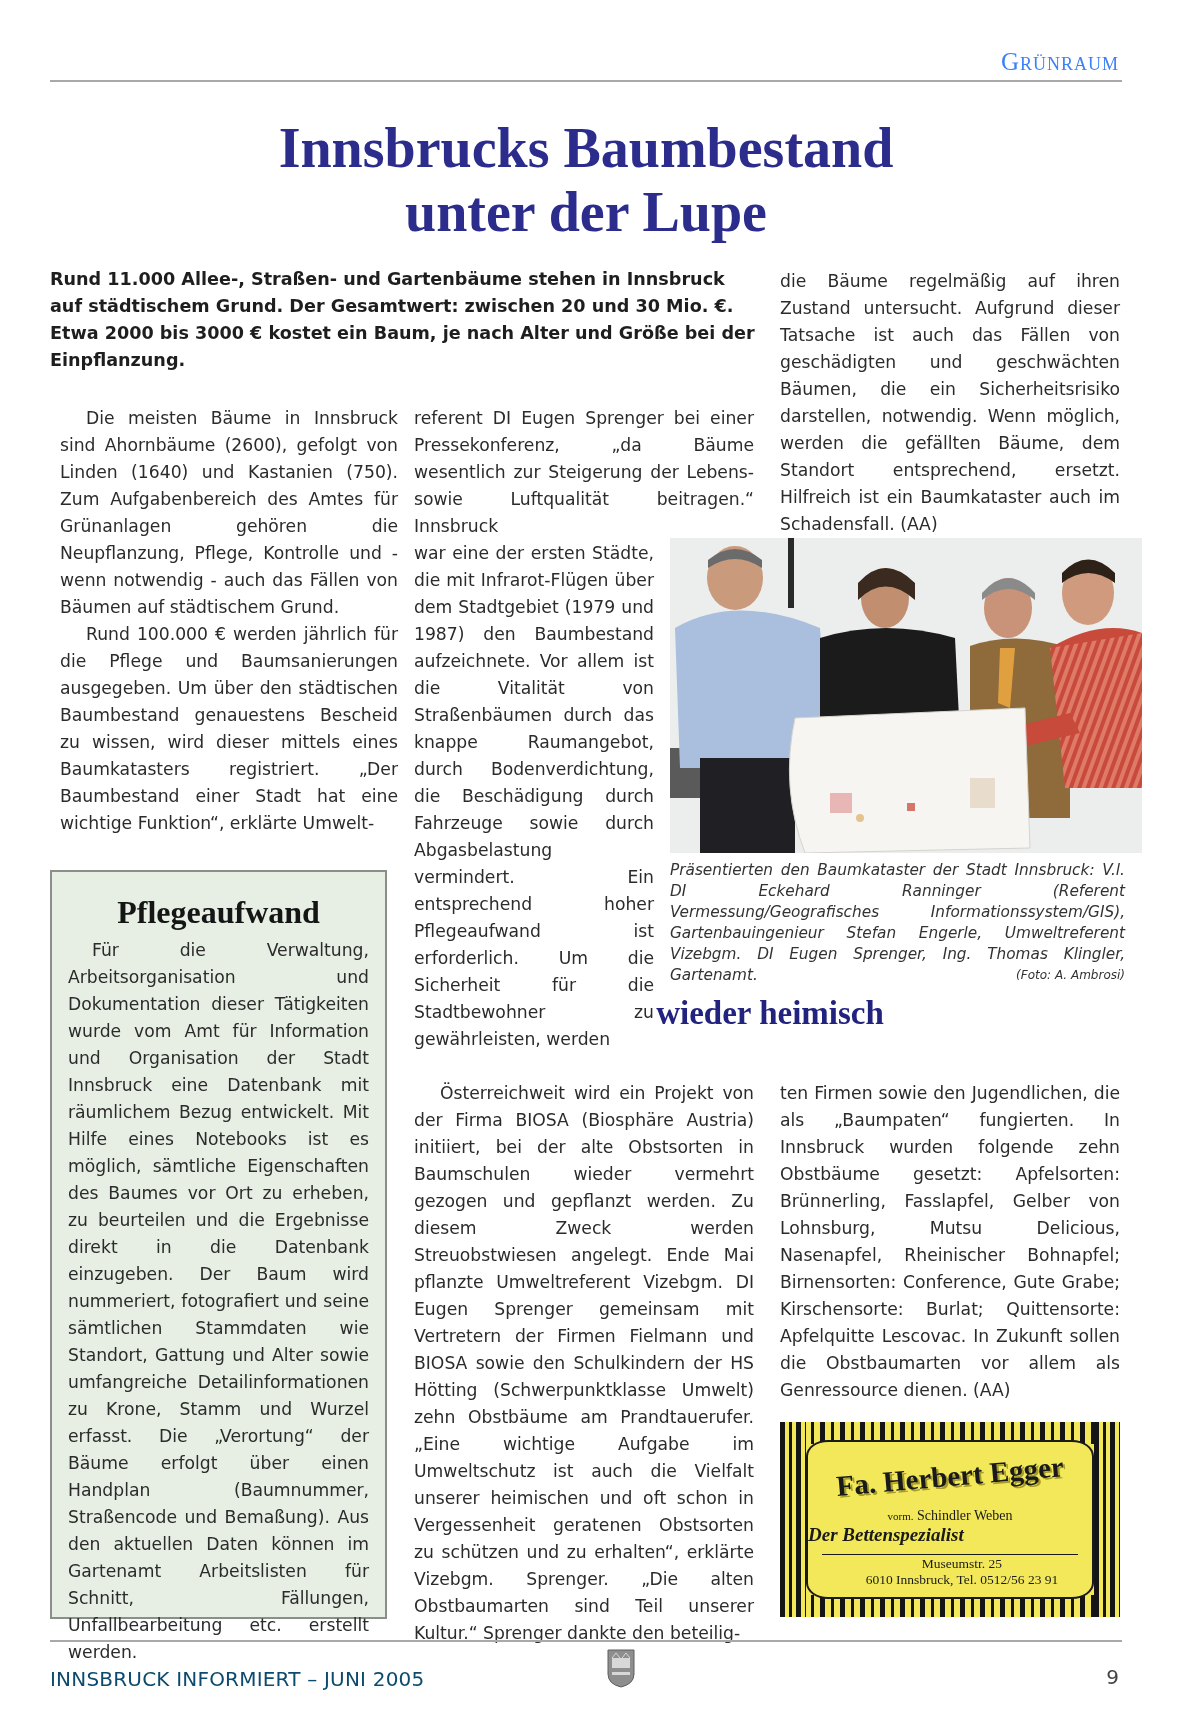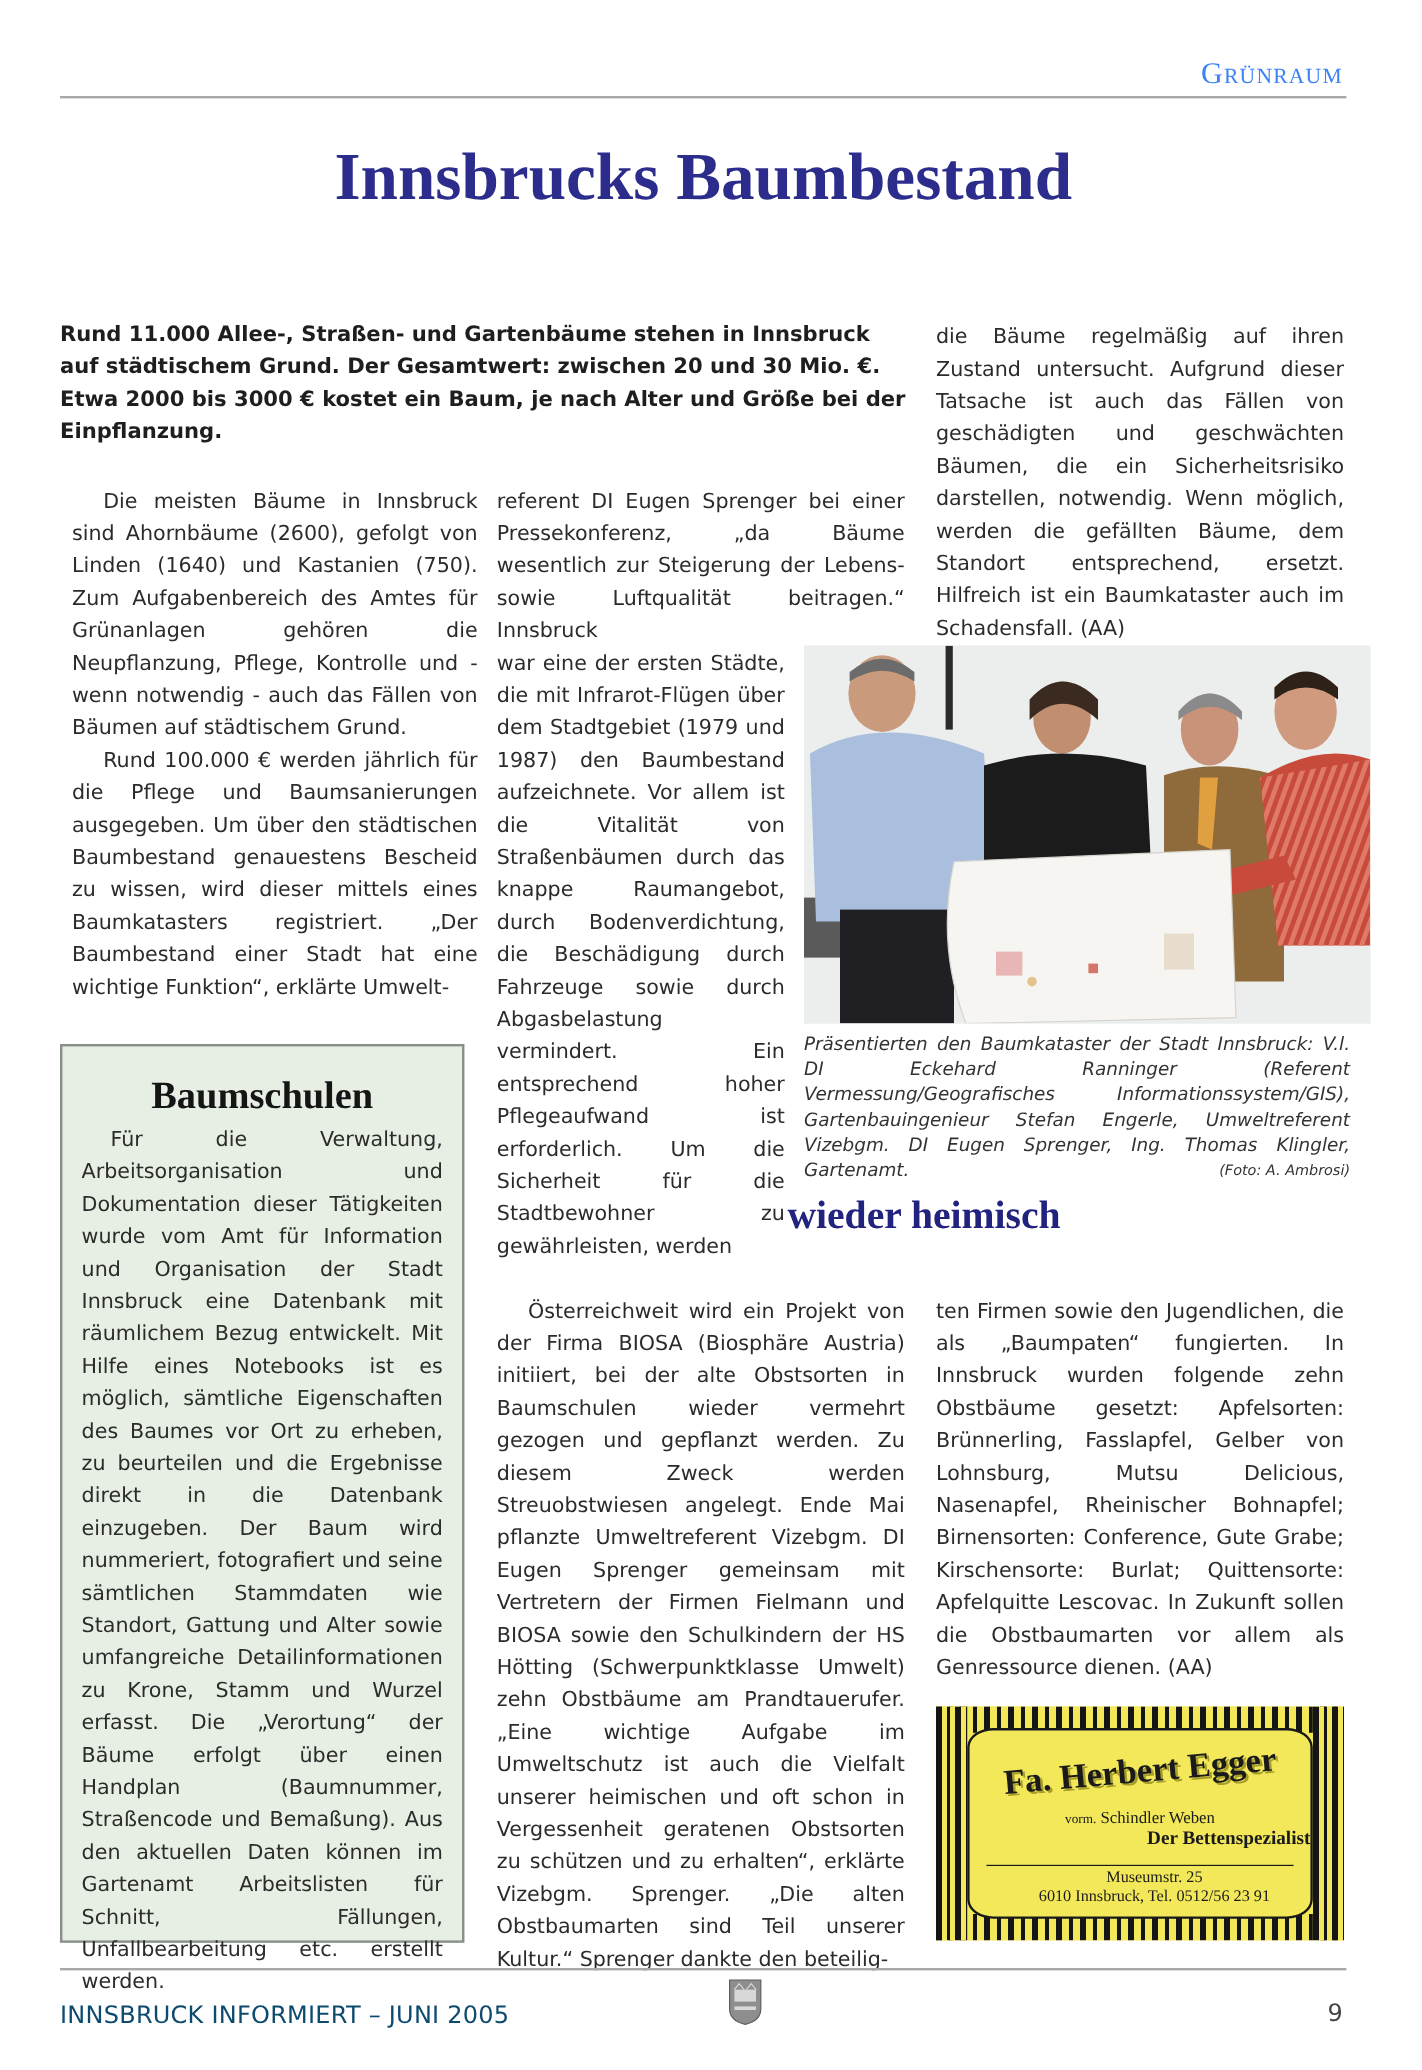--- a/index.html
+++ b/index.html
@@ -41,38 +41,39 @@
     background: repeating-linear-gradient(90deg, #151515 0 5px, #f2e85a 5px 9px, #151515 9px 12px, #f2e85a 12px 16px); }
   .ad-stripes-left { left: 0; }
   .ad-stripes-right { right: 0; }
   .ad-panel { position: absolute; left: 26px; top: 18px; right: 26px; bottom: 18px; background: #f2e85a;
     border: 2px solid #1a1a1a; border-radius: 22px 22px 22px 22px / 16px 16px 16px 16px; }
   .ad-name { position: absolute; left: 0; right: 0; top: 18px; text-align: center; font-family: "Liberation Serif", serif;
     font-size: 29px; font-weight: bold; color: #1a1a1a; transform: rotate(-5deg); text-shadow: 2px 2px 0 #a79d2a; }
   .ad-sub { position: absolute; left: 0; right: 0; top: 66px; text-align: center; font-family: "Liberation Serif", serif;
     font-size: 14px; color: #1a1a1a; }
   .ad-sub small { font-size: 11px; }
-  .ad-claim { position: absolute; left: 0; right: 0; top: 82px; text-align: right; font-family: "Liberation Serif", serif;
-    font-size: 16px; font-weight: bold; color: #1a1a1a; }
+  .ad-claim { position: absolute; left: 0; right: 0; top: 82px; text-align: left; font-family: "Liberation Serif", serif;
+    font-size: 19px; font-weight: bold; font-style: italic; color: #1a1a1a; }
   .ad-line { position: absolute; left: 14px; right: 14px; top: 112px; height: 1px; background: #1a1a1a; }
   .ad-addr { position: absolute; left: 0; right: 0; top: 114px; text-align: center; font-family: "Liberation Serif", serif;
     font-size: 13.5px; line-height: 16px; color: #1a1a1a; padding-left: 24px; }
   .footer-rule { left: 50px; top: 1640px; width: 1072px; height: 2px; background: #a9a9a9; }
   .footer-text { left: 50px; top: 1667px; font-size: 20px; color: #0c4a6e; letter-spacing: 0.2px; }
   .page-no { right: 66px; top: 1665px; font-size: 20px; color: #444; }
   .crest { left: 606px; top: 1648px; width: 30px; height: 40px; }
 </style>
 </head>
 <body>
 
 <div class="abs section-label">Grünraum</div>
 <div class="abs rule" style="top:80px;"></div>
 
 <div class="abs headline" style="top:116px;">
   <div>Innsbrucks Baumbestand</div>
+  <div>unter der Lupe</div>
 </div>
 
 <div class="abs lead" style="top:266px;">Rund 11.000 Allee-, Straßen- und Gartenbäume stehen in Innsbruck auf städtischem Grund. Der Gesamtwert: zwischen 20 und 30 Mio. €. Etwa 2000 bis 3000 € kostet ein Baum, je nach Alter und Größe bei der Einpflanzung.</div>
 
 <div class="abs col col1">
   <p class="indent">Die meisten Bäume in Innsbruck sind Ahornbäume (2600), gefolgt von Linden (1640) und Kastanien (750). Zum Aufgabenbereich des Amtes für Grünanlagen gehören die Neupflanzung, Pflege, Kontrolle und - wenn notwendig - auch das Fällen von Bäumen auf städtischem Grund.</p>
   <p class="indent">Rund 100.000 € werden jährlich für die Pflege und Baumsanierungen ausgegeben. Um über den städtischen Baumbestand genauestens Bescheid zu wissen, wird dieser mittels eines Baumkatasters registriert. „Der Baumbestand einer Stadt hat eine wichtige Funktion“, erklärte Umwelt-</p>
 </div>
 
 <div class="abs col col2">
@@ -122,21 +123,21 @@
     <rect x="300" y="240" width="25" height="30" fill="#e8dccd"></rect>
   </svg>
 </div>
 
 <div class="abs caption">
   <span>Präsentierten den Baumkataster der Stadt Innsbruck: V.l. DI Eckehard Ranninger (Referent Vermessung/Geografisches Informationssystem/GIS), Gartenbauingenieur Stefan Engerle, Umweltreferent Vizebgm. DI Eugen Sprenger, Ing. Thomas Klingler, Gartenamt.</span>
   <span class="credit">(Foto: A. Ambrosi)</span>
 </div>
 
 <div class="abs box">
-  <div class="box-title">Baumschulen</div>
+  <div class="box-title">Pflegeaufwand</div>
   <div class="box-text" style="text-indent:24px;">Für die Verwaltung, Arbeitsorganisation und Dokumentation dieser Tätigkeiten wurde vom Amt für Information und Organisation der Stadt Innsbruck eine Datenbank mit räumlichem Bezug entwickelt. Mit Hilfe eines Notebooks ist es möglich, sämtliche Eigenschaften des Baumes vor Ort zu erheben, zu beurteilen und die Ergebnisse direkt in die Datenbank einzugeben. Der Baum wird nummeriert, fotografiert und seine sämtlichen Stammdaten wie Standort, Gattung und Alter sowie umfangreiche Detailinformationen zu Krone, Stamm und Wurzel erfasst. Die „Verortung“ der Bäume erfolgt über einen Handplan (Baumnummer, Straßencode und Bemaßung). Aus den aktuellen Daten können im Gartenamt Arbeitslisten für Schnitt, Fällungen, Unfallbearbeitung etc. erstellt werden.</div>
 </div>
 
 <div class="abs headline2">
   <div>wieder heimisch</div>
 </div>
 
 <div class="abs col col4">
   <p class="indent">Österreichweit wird ein Projekt von der Firma BIOSA (Biosphäre Austria) initiiert, bei der alte Obstsorten in Baumschulen wieder vermehrt gezogen und gepflanzt werden. Zu diesem Zweck werden Streuobstwiesen angelegt. Ende Mai pflanzte Umweltreferent Vizebgm. DI Eugen Sprenger gemeinsam mit Vertretern der Firmen Fielmann und BIOSA sowie den Schulkindern der HS Hötting (Schwerpunktklasse Umwelt) zehn Obstbäume am Prandtauerufer. „Eine wichtige Aufgabe im Umweltschutz ist auch die Vielfalt unserer heimischen und oft schon in Vergessenheit geratenen Obstsorten zu schützen und zu erhalten“, erklärte Vizebgm. Sprenger. „Die alten Obstbaumarten sind Teil unserer Kultur.“ Sprenger dankte den beteilig-</p>
 </div>

